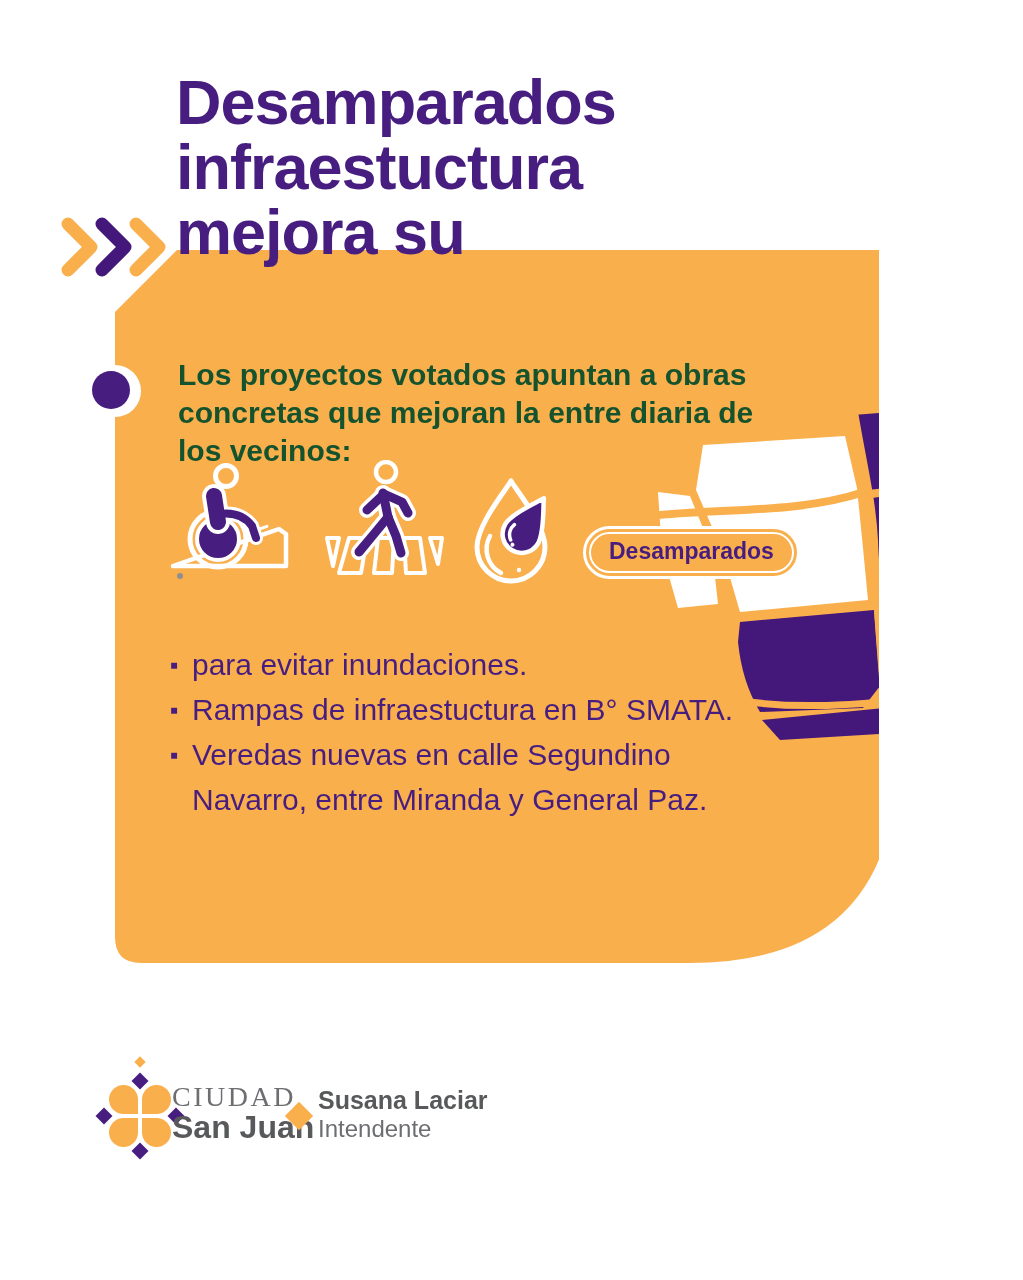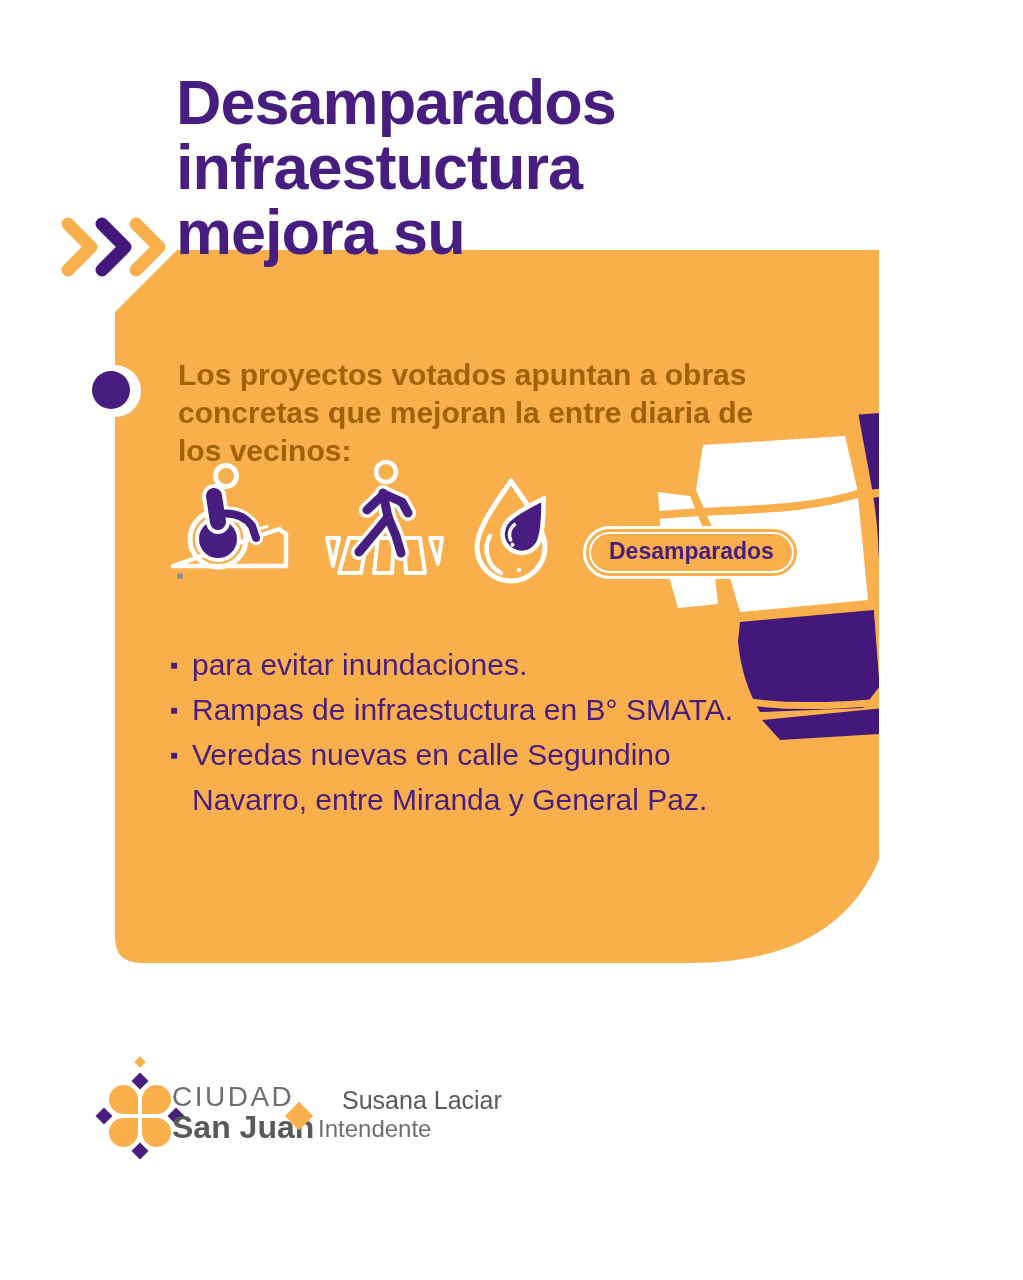--- a/index.html
+++ b/index.html
@@ -24,21 +24,21 @@
   .f-white{fill:#fff;}
   .s-orange{stroke:var(--orange);fill:none;}
   .s-white{stroke:#fff;fill:none;}
   .s-purple{stroke:var(--purple_map);fill:none;}
 
   .title{left:176px;top:70px;width:720px;font-size:63px;line-height:65px;
          font-weight:bold;color:var(--purple);letter-spacing:-1px;}
   .title span{display:block;}
 
   .intro{left:178px;top:356px;width:680px;font-size:30px;line-height:38px;
-         font-weight:bold;color:#a16207;}
+         font-weight:bold;color:#14532d;}
   .intro span{display:block;}
 
   .bullets{left:170px;top:642px;width:640px;list-style:none;}
   .bullets li{position:relative;padding-left:22px;font-size:30px;line-height:45px;
               color:var(--purple);font-weight:400;}
   .bullets li .dot{position:absolute;left:0;top:0;font-size:24px;line-height:45px;color:var(--purple);}
   .bullets li span.line{display:block;}
 
   .badge{left:583px;top:526px;z-index:6;background:var(--orange);
          border:3px solid #fff;border-radius:999px;padding:3px;}
@@ -58,27 +58,27 @@
   .petal.bl{left:1px;top:34px;border-radius:55% 0 55% 55%;}
   .petal.br{left:34px;top:34px;border-radius:0 55% 55% 55%;}
   .gem{position:absolute;background:var(--purple);transform:rotate(45deg);}
   .gem.n{width:12px;height:12px;left:26px;top:-9px;}
   .gem.s{width:12px;height:12px;left:26px;top:61px;}
   .gem.w{width:12px;height:12px;left:-10px;top:26px;}
   .gem.e{width:12px;height:12px;left:62px;top:26px;}
   .gem.spark{width:8px;height:8px;left:28px;top:-26px;background:var(--orange);}
 
   .brand{left:172px;top:1082px;}
-  .brand .l1{font-size:28px;letter-spacing:2.5px;color:var(--text_gray);line-height:30px;}
+  .brand .l1{font-size:28px;letter-spacing:2.5px;color:var(--text_gray);line-height:30px;font-family:Liberation Serif, serif;}
   .brand .l2{font-size:32px;font-weight:bold;color:var(--text_gray_dark);line-height:30px;}
 
   .sep-diamond{left:289px;top:1106px;width:20px;height:20px;background:var(--orange);transform:rotate(45deg);}
 
   .person{left:318px;top:1086px;}
-  .person .name{font-size:25px;font-weight:normal;color:var(--text_gray_dark);line-height:29px;margin-left:24px;}
+  .person .name{font-size:25px;font-weight:bold;color:var(--text_gray_dark);line-height:29px;}
   .person .role{font-size:24px;color:var(--text_gray);line-height:28px;}
 </style>
 </head>
 <body>
 
 <div class="page">
 
   <svg class="abs" style="left:0;top:0;" width="1023" height="1280" viewBox="0 0 1023 1280">
     <path class="f-orange" d="M 177,250 L 897,250 L 897,755 Q 897,963 689,963 L 141,963 Q 115,963 115,937 L 115,312 Z"></path>
     <circle cx="115" cy="391" r="26" fill="#fff"></circle>

